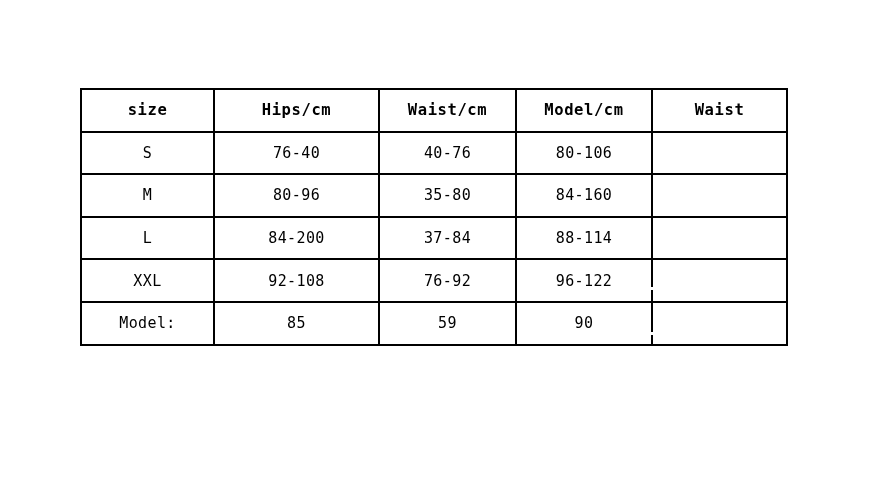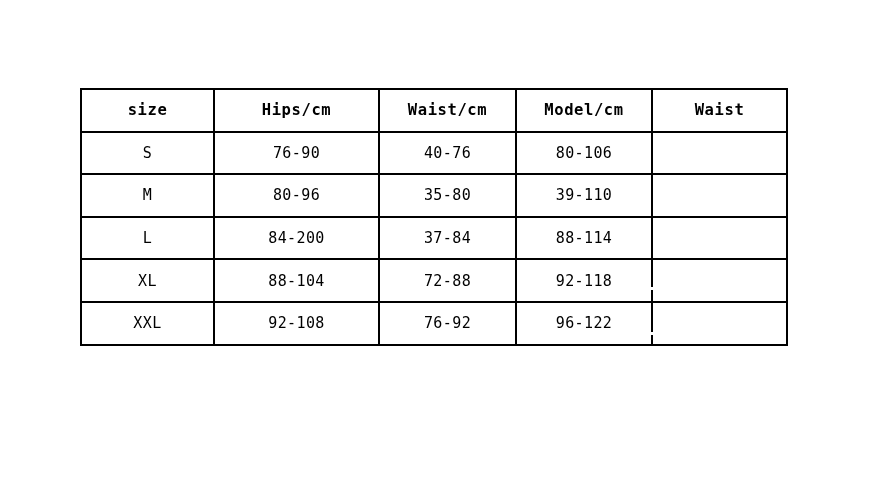--- a/index.html
+++ b/index.html
@@ -81,56 +81,56 @@
       <tr class="header-row">
         <td>size</td>
         <td>Hips/cm</td>
         <td>Waist/cm</td>
         <td>Model/cm</td>
         <td>Waist</td>
       </tr>
 
       <tr>
         <td>S</td>
-        <td>76-90</td>
+        <td>76-40</td>
         <td>40-76</td>
         <td>80-106</td>
         <td></td>
       </tr>
 
       <tr>
         <td>M</td>
         <td>80-96</td>
         <td>35-80</td>
-        <td>39-110</td>
+        <td>84-160</td>
         <td></td>
       </tr>
 
       <tr>
         <td>L</td>
         <td>84-200</td>
         <td>37-84</td>
         <td>88-114</td>
         <td></td>
       </tr>
 
-      <tr>
-        <td>XL</td>
-        <td>88-104</td>
-        <td>72-88</td>
-        <td>92-118</td>
-        <td></td>
-      </tr>
 
       <tr>
         <td>XXL</td>
         <td>92-108</td>
         <td>76-92</td>
         <td>96-122</td>
         <td></td>
       </tr>
 
+      <tr>
+        <td>Model:</td>
+        <td>85</td>
+        <td>59</td>
+        <td>90</td>
+        <td></td>
+      </tr>
     </tbody>
   </table>
 </div>
 
 <div class="artifact a1"></div>
 <div class="artifact a2"></div>
 
 </body></html>

